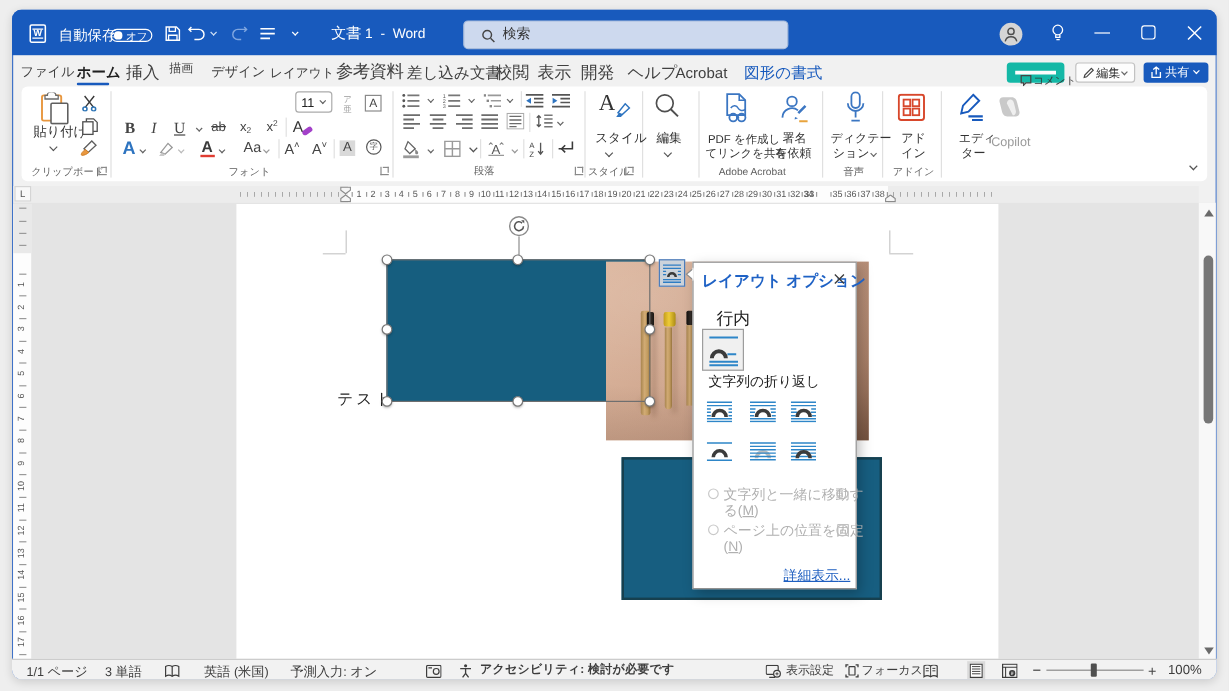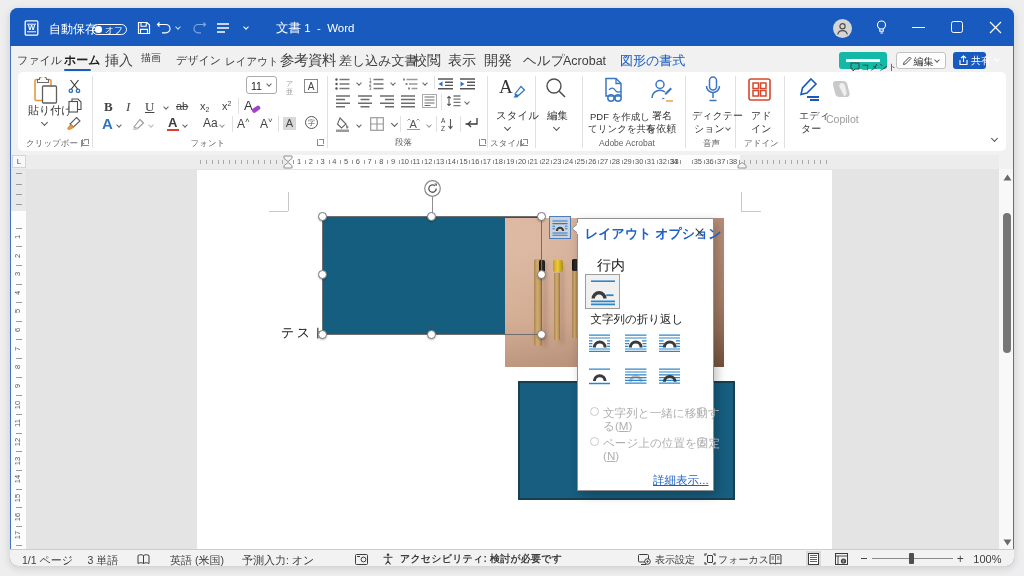--- a/index.html
+++ b/index.html
@@ -46,20 +46,27 @@
  <div class="chvs" style="left:166px;top:17px;border-color:#cfe0f5"></div>
  <svg width="15" height="14" style="left:182px;top:13px" viewBox="0 0 15 14">
         <path d="M11.5 5.5 13.5 3.5 11.5 1.5" fill="none" stroke="#7fa6e0" stroke-width="1.2"></path>
         <path d="M13.2 3.5h-7a4.2 4.2 0 0 0 0 8.4H9" fill="none" stroke="#7fa6e0" stroke-width="1.2"></path>
       </svg>
  <svg width="14" height="12" style="left:206px;top:14px" viewBox="0 0 14 12">
         <path d="M1 2h12M1 6h12M1 10h8" stroke="#fff" stroke-width="1.3"></path>
       </svg>
  <div class="chvs" style="left:234px;top:17px;border-color:#fff"></div>
  <div class="ab" style="left:266px;top:13.5px;font-size:11.5px;color:#fff"><span class="j" style="font-size:12.5px">文書</span> 1&nbsp;&nbsp;-&nbsp;&nbsp;Word</div>
+ <div class="ab" style="left:376px;top:9px;width:271px;height:24px;background:#cdd9ee;border:1px solid #a8bcdb;border-radius:4px">
+   <svg width="12" height="12" style="left:14px;top:5.5px" viewBox="0 0 12 12">
+          <circle cx="5" cy="5" r="3.6" fill="none" stroke="#444" stroke-width="1.2"></circle>
+          <path d="M7.8 7.8 11 11" stroke="#444" stroke-width="1.2"></path>
+        </svg>
+   <div class="ab j" style="left:32px;top:6px;font-size:11.5px;color:#333">検索</div>
+ </div>
  <div class="ab" style="left:823px;top:10.5px;width:19px;height:19px;border-radius:50%;background:#d5d5d5">
    <svg width="19" height="19" style="left:0;top:0" viewBox="0 0 19 19">
           <circle cx="9.5" cy="7.2" r="2.6" fill="none" stroke="#4e4e4e" stroke-width="1.2"></circle>
           <path d="M4.7 15.5a4.9 4.9 0 0 1 9.6 0" fill="none" stroke="#4e4e4e" stroke-width="1.2"></path>
         </svg>
  </div>
  <svg width="11" height="15" style="left:866px;top:12px" viewBox="0 0 11 15">
         <circle cx="5.5" cy="5" r="4" fill="none" stroke="#fff" stroke-width="1.1"></circle>
         <path d="M3.8 9v2.2h3.4V9M4.3 13h2.8" stroke="#fff" stroke-width="1.1" fill="none"></path>
       </svg>
@@ -91,21 +98,21 @@
         </svg>
    <div class="ab j" style="left:15px;top:4px;font-size:8.8px;color:#333">コメント</div>
  </div>
  <div class="ab" style="left:885.5px;top:6px;width:50px;height:17px;background:#fdfdfd;border:1px solid #c2c2c2;border-radius:3px">
    <svg width="10" height="10" style="left:5px;top:3px" viewBox="0 0 10 10">
           <path d="M1.5 8.5 2 6.5 7.5 1l1.5 1.5L3.5 8z" fill="none" stroke="#444" stroke-width="1"></path>
         </svg>
    <div class="ab j" style="left:17px;top:3.5px;font-size:10px;color:#333">編集</div>
    <div class="chvs" style="left:38px;top:5px"></div>
  </div>
- <div class="ab" style="left:943px;top:6px;width:33px;height:17px;background:#185abd;border-radius:3px">
+ <div class="ab" style="left:943px;top:6px;width:54px;height:17px;background:#185abd;border-radius:3px">
    <svg width="11" height="11" style="left:5px;top:3px" viewBox="0 0 11 11">
           <path d="M5.5 1v6M3 3l2.5-2L8 3" fill="none" stroke="#fff" stroke-width="1.1"></path>
           <path d="M2 5v4.5h7V5" fill="none" stroke="#fff" stroke-width="1.1"></path>
         </svg>
    <div class="ab j" style="left:18px;top:3.5px;font-size:10px;color:#fff">共有</div>
    <div class="chvs" style="left:42px;top:5px;border-color:#fff"></div>
  </div>
 </div>
 <div id="ribbon">
  <div class="sep" style="left:73.6px"></div>

